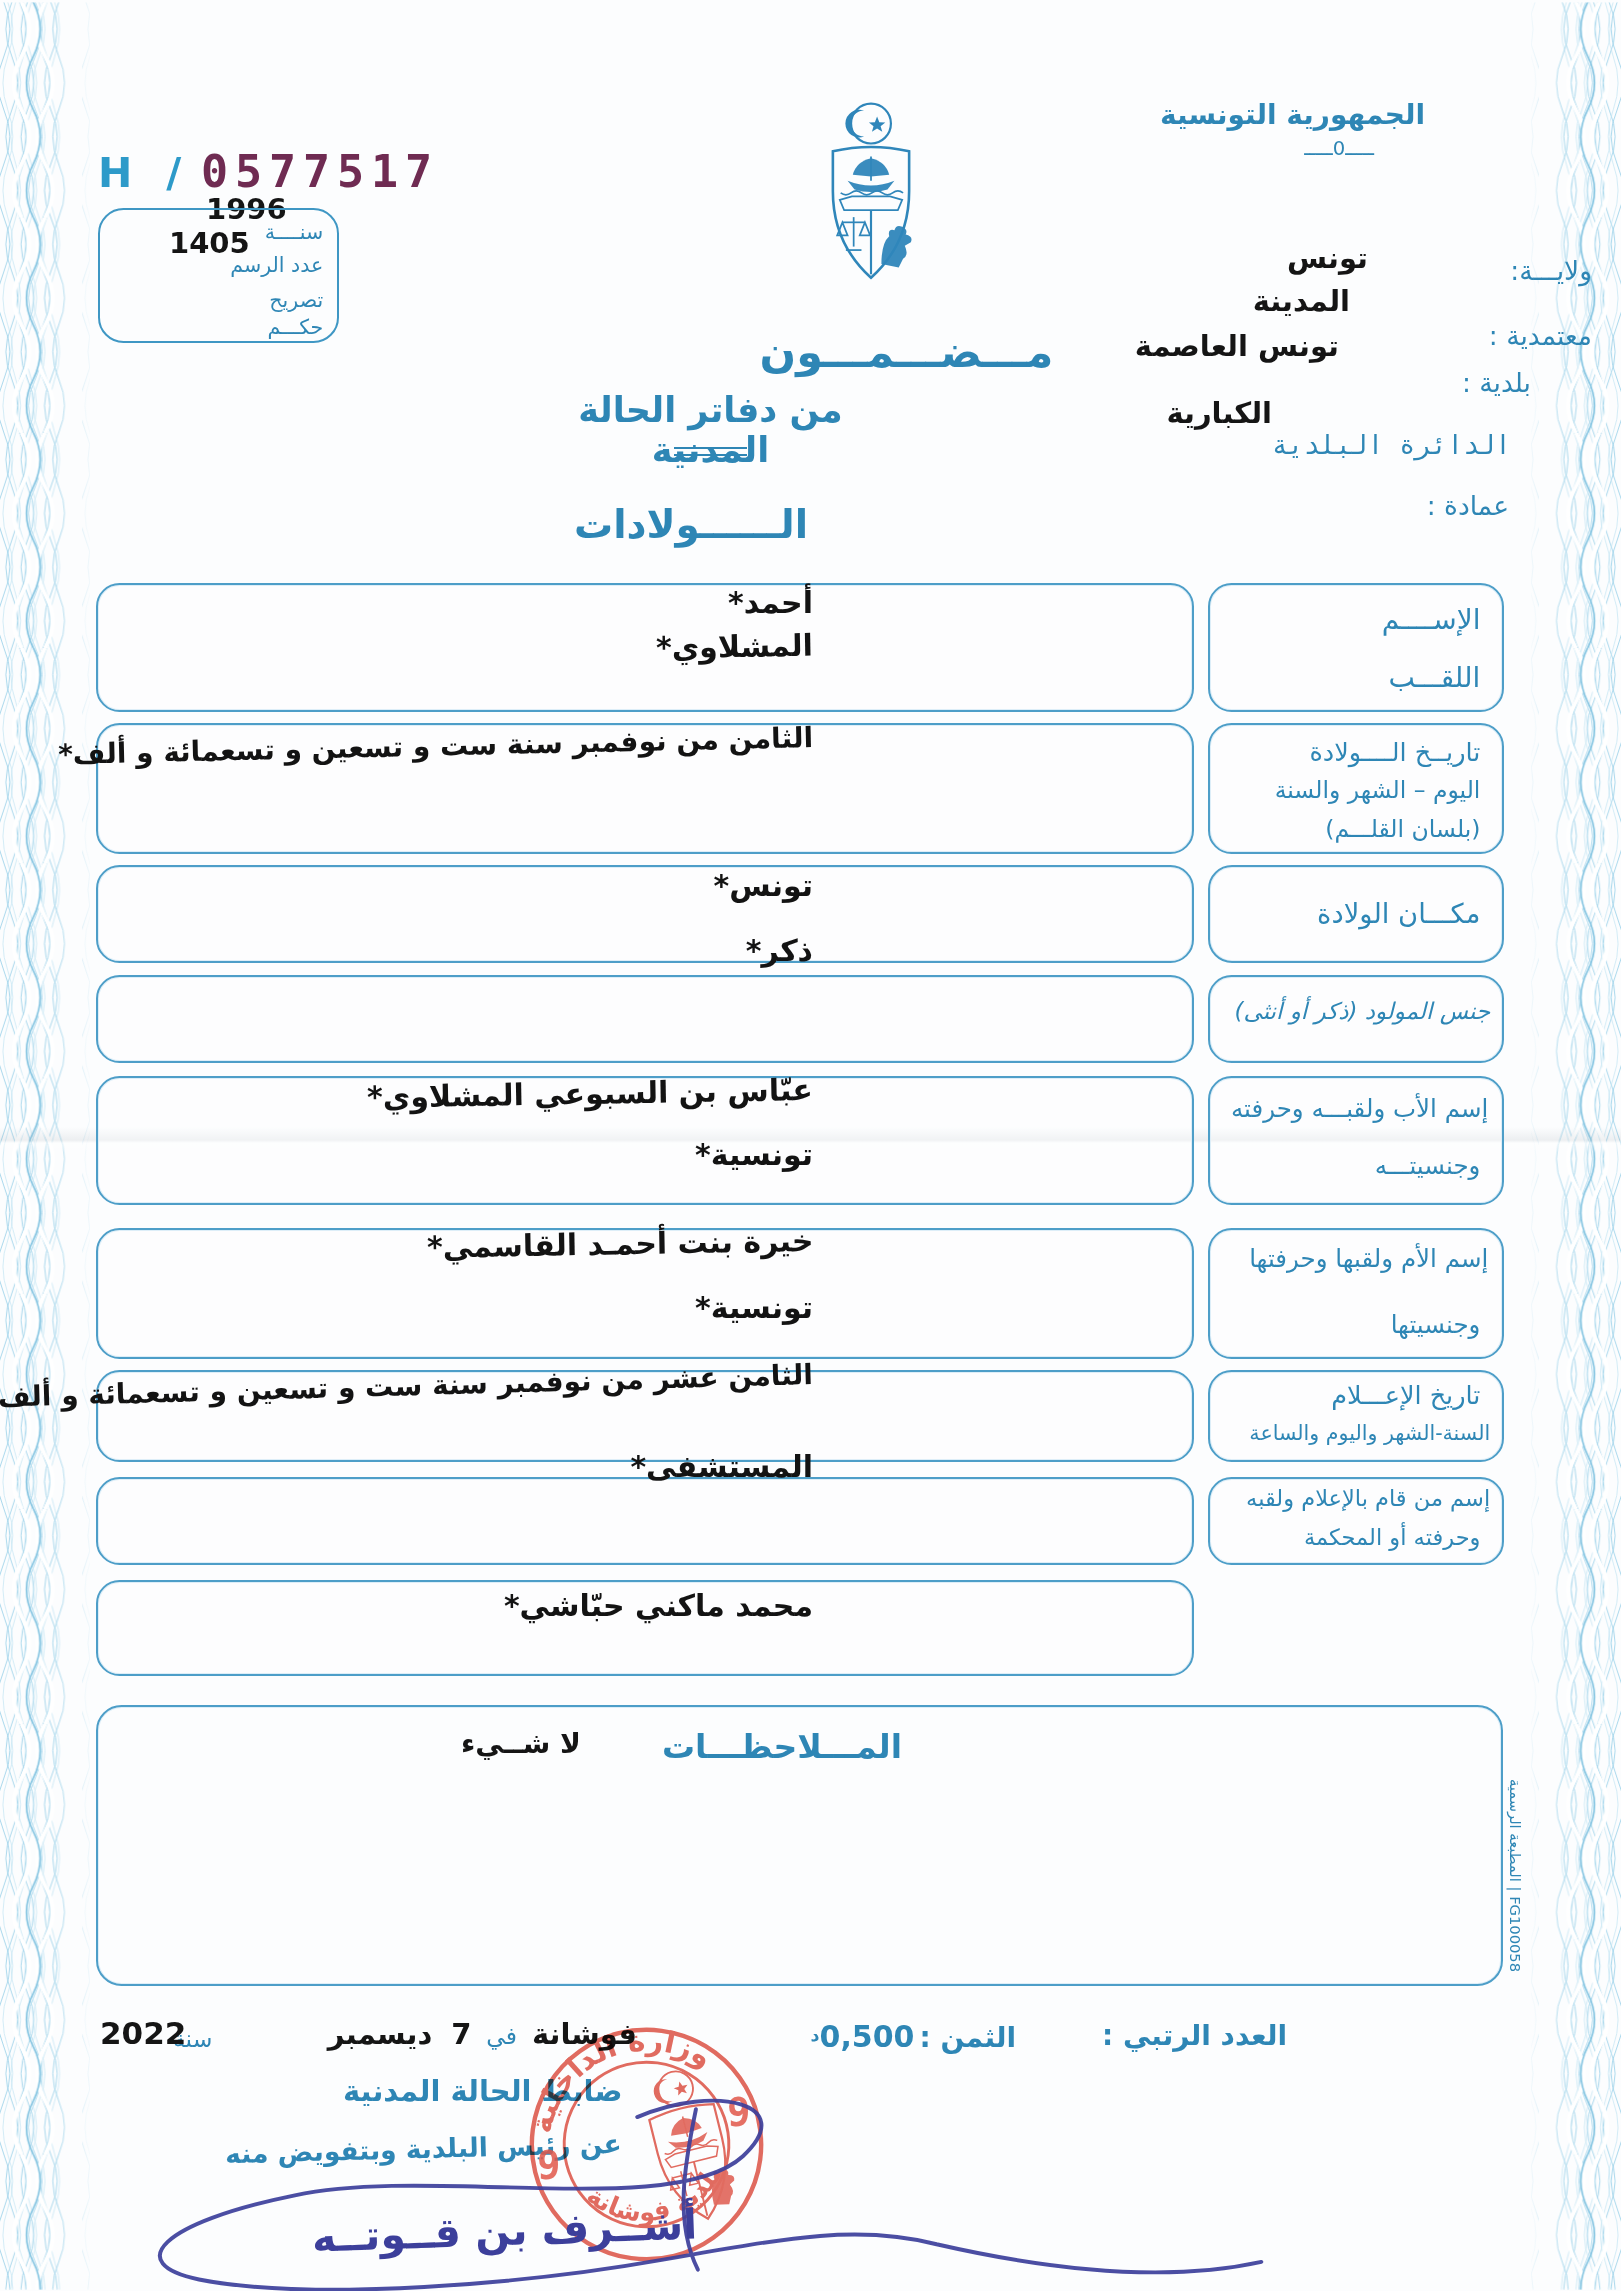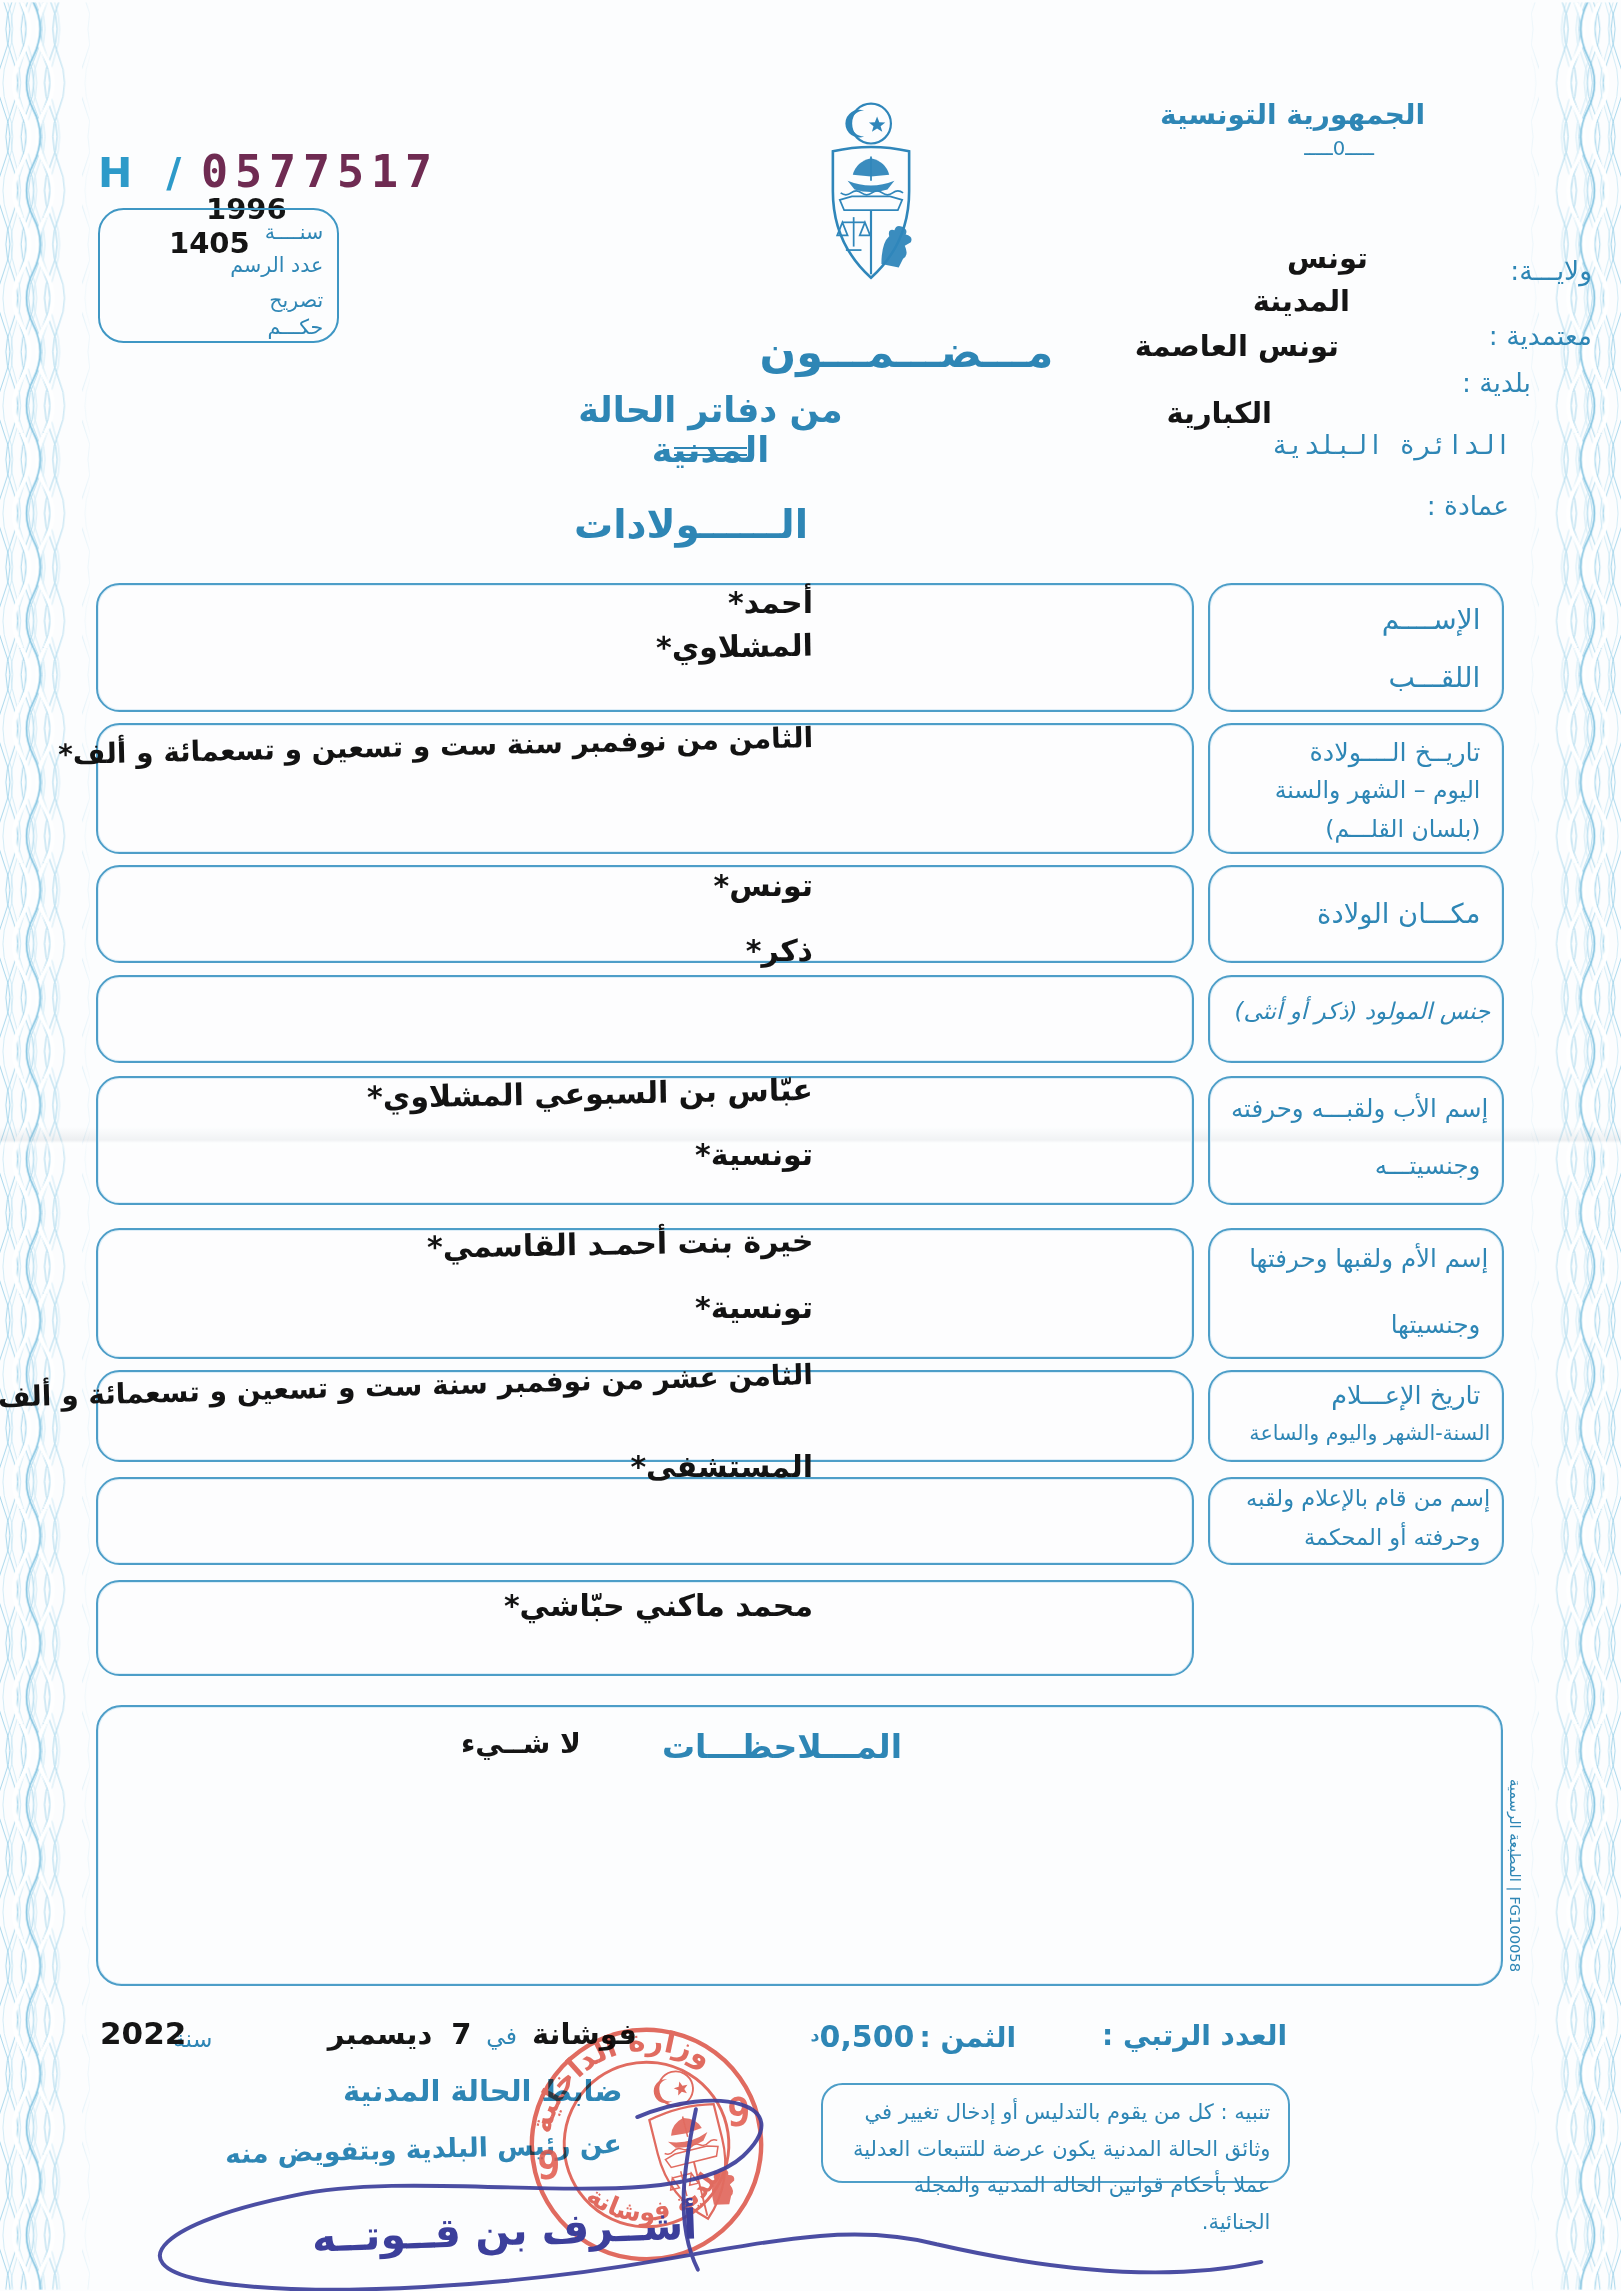--- a/index.html
+++ b/index.html
@@ -153,21 +153,21 @@
 
   <div class="vbox" style="top:723px;height:131px;"></div>
   <div class="lbox" style="top:723px;height:131px;">
     <div class="ll rtl" style="top:11.8px;font-size:25.5px;">تاريــخ الــــولادة</div>
     <div class="ll rtl" style="top:51px;font-size:23.5px;">اليوم – الشهر والسنة</div>
     <div class="ll rtl" style="top:90px;font-size:23.5px;">(بلسان القلـــم)</div>
   </div>
   <div class="val rtl" style="top:721px;font-size:28px;transform:rotate(-1.3deg);transform-origin:right;">الثامن من نوفمبر سنة ست و تسعين و تسعمائة و ألف*</div>
 
   <div class="vbox" style="top:865px;height:98px;"></div>
-  <div class="lbox" style="top:865px;height:98px;">
+  <div class="lbox" style="top:865px;height:98px;border-radius:24px;">
     <div class="ll rtl" style="top:31px;font-size:27.4px;">مكـــان الولادة</div>
   </div>
   <div class="val rtl" style="top:868px;">تونس*</div>
 
   <div class="vbox" style="top:975px;height:88px;"></div>
   <div class="lbox" style="top:975px;height:88px;">
     <div class="ll rtl" style="top:21px;font-size:23px;right:11.8px;font-style:italic;">جنس المولود (ذكر أو أنثى)</div>
   </div>
   <div class="val rtl" style="top:933px;">ذكر*</div>
 
@@ -226,21 +226,20 @@
     <span class="blue" style="font-size:23.5px;margin:0 9.8px;">في</span>
     <span class="typed" style="font-size:29px;">7</span>
     <span class="typed" style="font-size:29px;margin-right:13.7px;">ديسمبر</span>
   </div>
   <div class="abs blue rtl" style="left:173px;top:2025px;font-size:23.5px;">سنة</div>
   <div class="abs typed" style="left:100px;top:2015px;font-size:31px;">2022</div>
 
   <div class="abs foot-blue rtl" style="left:343px;top:2074px;font-size:29px;">ضابط الحالة المدنية</div>
   <div class="abs blue rtl" style="left:225px;top:2133px;font-size:26.5px;font-weight:700;transform:rotate(-1.5deg);white-space:nowrap;">عن رئيس البلدية وبتفويض منه</div>
 
-  <div class="abs notice rtl" style="left:821px;top:2083px;width:469px;height:100px;">تنبيه : كل من يقوم بالتدليس أو إدخال تغيير في وثائق الحالة المدنية يكون عرضة للتتبعات العدلية عملا بأحكام قوانين الحالة المدنية والمجلة الجنائية.</div>
 
   <div class="abs" style="left:523px;top:2021px;width:247px;height:247px;transform:rotate(-14deg);opacity:.88;mix-blend-mode:multiply;">
     <svg width="247" height="247" viewBox="0 0 252 252" style="color:#e0574a;">
       <circle cx="126" cy="126" r="117" fill="none" stroke="#e0574a" stroke-width="4.5"></circle>
       <circle cx="126" cy="126" r="84" fill="none" stroke="#e0574a" stroke-width="3"></circle>
       <path id="arcTop" d="M 30 158 A 100 100 0 1 1 222 158" fill="none"></path>
       <path id="arcBot" d="M 40 140 A 90 90 0 0 0 212 140" fill="none"></path>
       <text font-size="30" font-weight="700" fill="#e0574a" letter-spacing="6" font-family="DejaVu Sans, sans-serif">
         <textPath href="#arcTop" startOffset="18%">وزارة الداخلية</textPath>
       </text>

